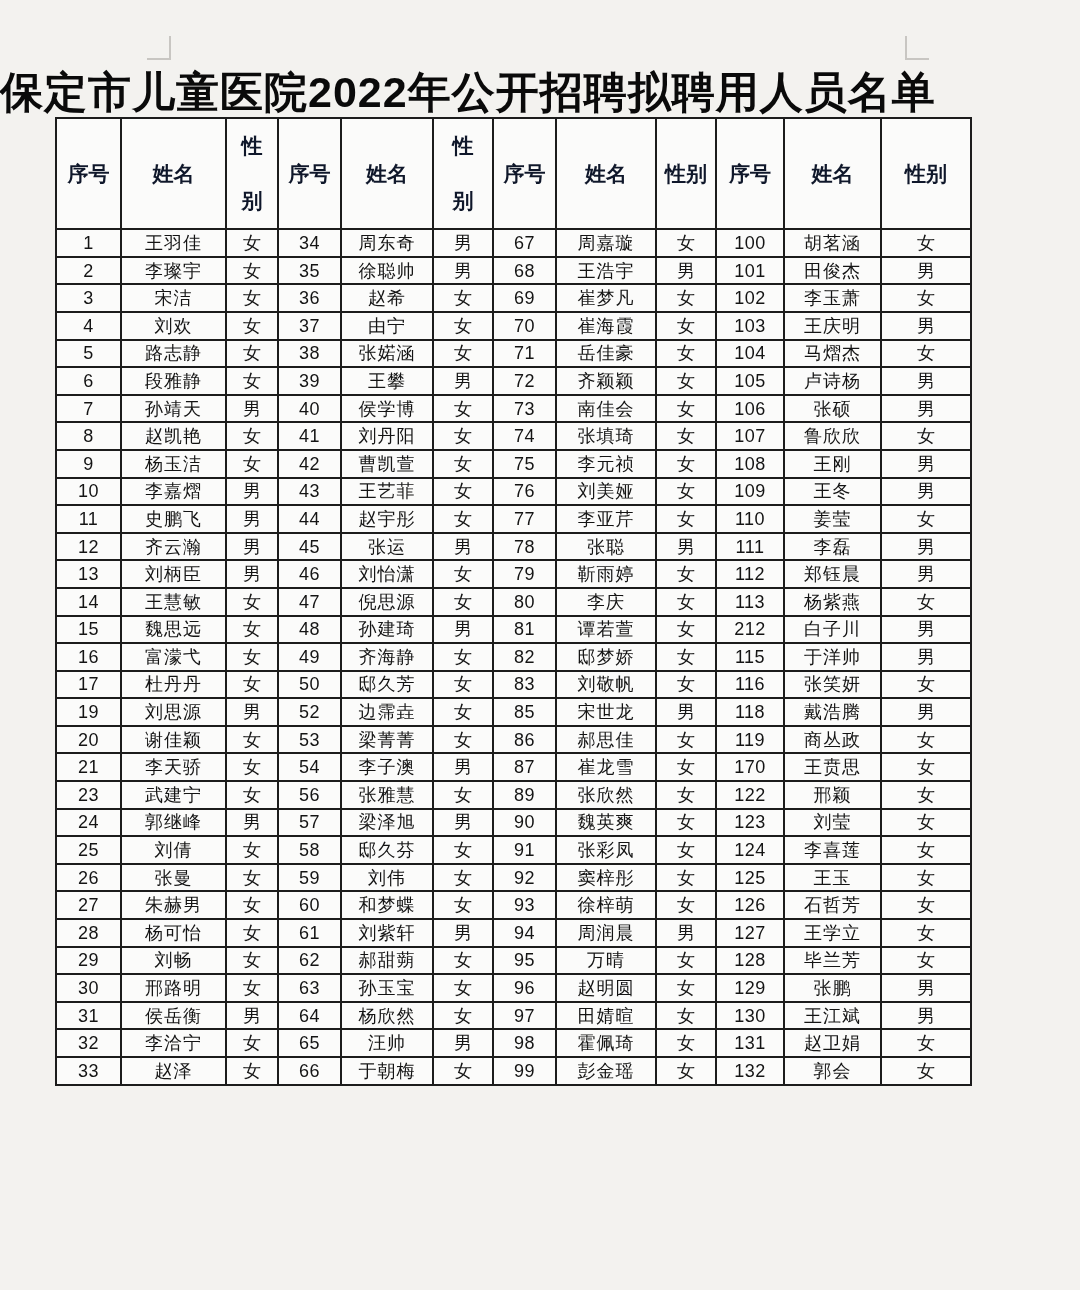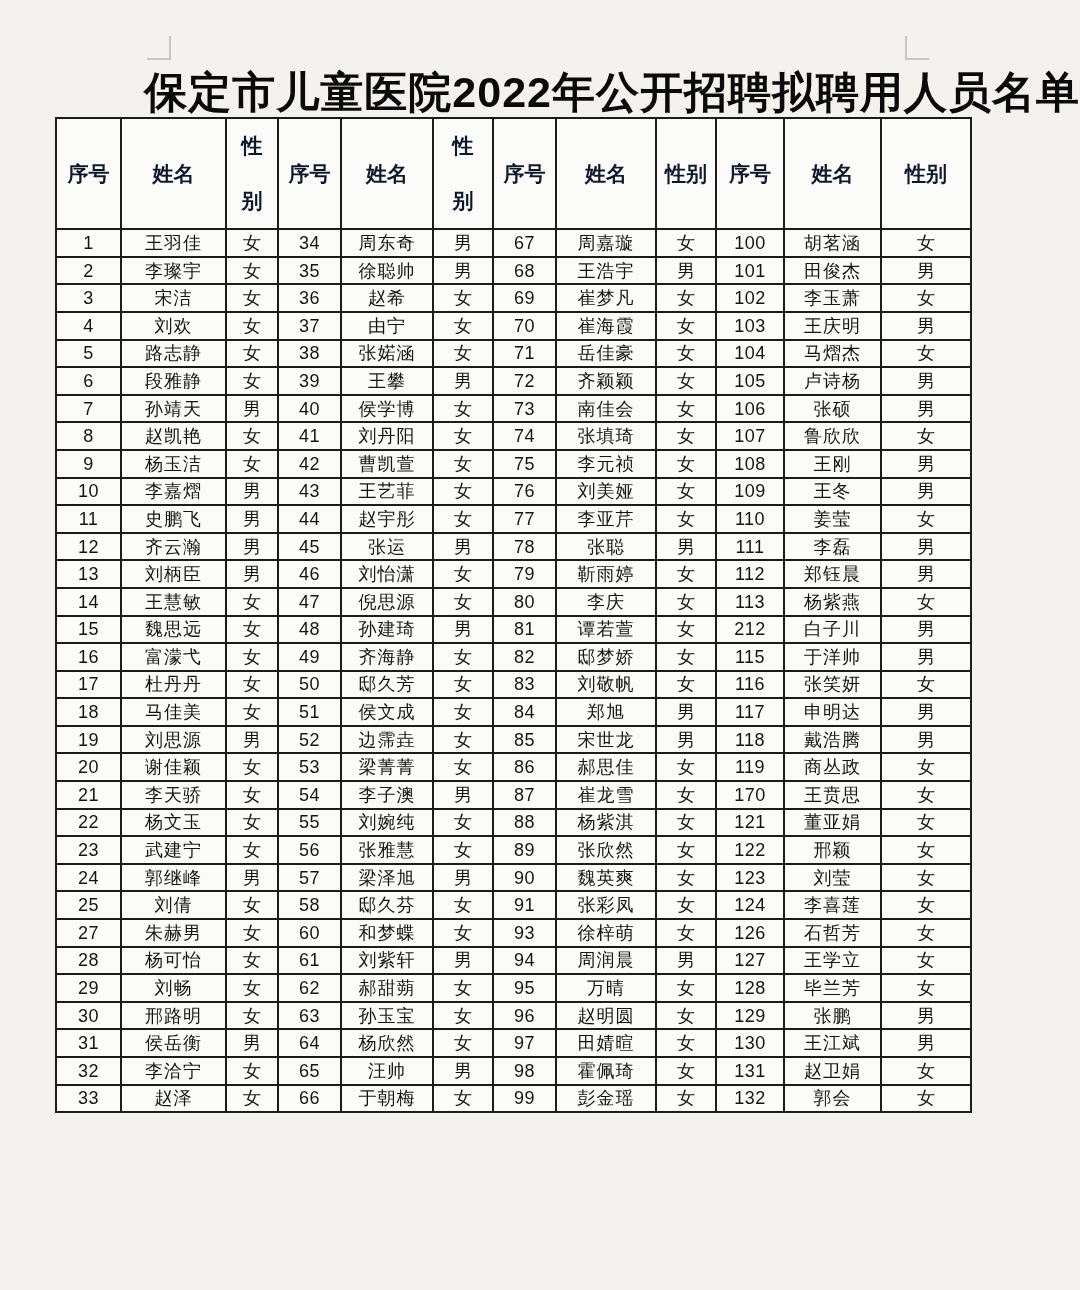--- a/index.html
+++ b/index.html
@@ -21,21 +21,21 @@
     border-bottom: 2px solid #c8c6c2;
   }
   .corner-mark.right {
     left: 905px; top: 36px;
     border-left: 2px solid #c8c6c2;
     border-bottom: 2px solid #c8c6c2;
   }
   .page-title {
     position: absolute;
     top: 64px; left: 0; width: 100%;
-    text-align: right;
+    text-align: left;
     font-size: 43px;
     font-weight: bold;
     letter-spacing: 1px;
     color: #0a0a0a;
     white-space: nowrap;
   }
   table.roster {
     position: absolute;
     left: 55px; top: 117px;
     width: 915px;
@@ -347,34 +347,20 @@
         <td class="c-name">邸久芳</td>
         <td class="c-gender">女</td>
         <td class="c-no">83</td>
         <td class="c-name">刘敬帆</td>
         <td class="c-gender">女</td>
         <td class="c-no">116</td>
         <td class="c-name">张笑妍</td>
         <td class="c-gender">女</td>
       </tr>
       <tr>
-        <td class="c-no">18</td>
-        <td class="c-name">马佳美</td>
-        <td class="c-gender">女</td>
-        <td class="c-no">51</td>
-        <td class="c-name">侯文成</td>
-        <td class="c-gender">女</td>
-        <td class="c-no">84</td>
-        <td class="c-name">郑旭</td>
-        <td class="c-gender">男</td>
-        <td class="c-no">117</td>
-        <td class="c-name">申明达</td>
-        <td class="c-gender">男</td>
-      </tr>
-      <tr>
         <td class="c-no">19</td>
         <td class="c-name">刘思源</td>
         <td class="c-gender">男</td>
         <td class="c-no">52</td>
         <td class="c-name">边霈垚</td>
         <td class="c-gender">女</td>
         <td class="c-no">85</td>
         <td class="c-name">宋世龙</td>
         <td class="c-gender">男</td>
         <td class="c-no">118</td>
@@ -403,34 +389,20 @@
         <td class="c-name">李子澳</td>
         <td class="c-gender">男</td>
         <td class="c-no">87</td>
         <td class="c-name">崔龙雪</td>
         <td class="c-gender">女</td>
         <td class="c-no">170</td>
         <td class="c-name">王贲思</td>
         <td class="c-gender">女</td>
       </tr>
       <tr>
-        <td class="c-no">22</td>
-        <td class="c-name">杨文玉</td>
-        <td class="c-gender">女</td>
-        <td class="c-no">55</td>
-        <td class="c-name">刘婉纯</td>
-        <td class="c-gender">女</td>
-        <td class="c-no">88</td>
-        <td class="c-name">杨紫淇</td>
-        <td class="c-gender">女</td>
-        <td class="c-no">121</td>
-        <td class="c-name">董亚娟</td>
-        <td class="c-gender">女</td>
-      </tr>
-      <tr>
         <td class="c-no">23</td>
         <td class="c-name">武建宁</td>
         <td class="c-gender">女</td>
         <td class="c-no">56</td>
         <td class="c-name">张雅慧</td>
         <td class="c-gender">女</td>
         <td class="c-no">89</td>
         <td class="c-name">张欣然</td>
         <td class="c-gender">女</td>
         <td class="c-no">122</td>
@@ -456,20 +428,34 @@
         <td class="c-name">刘倩</td>
         <td class="c-gender">女</td>
         <td class="c-no">58</td>
         <td class="c-name">邸久芬</td>
         <td class="c-gender">女</td>
         <td class="c-no">91</td>
         <td class="c-name">张彩凤</td>
         <td class="c-gender">女</td>
         <td class="c-no">124</td>
         <td class="c-name">李喜莲</td>
+        <td class="c-gender">女</td>
+      </tr>
+      <tr>
+        <td class="c-no">26</td>
+        <td class="c-name">张曼</td>
+        <td class="c-gender">女</td>
+        <td class="c-no">59</td>
+        <td class="c-name">刘伟</td>
+        <td class="c-gender">女</td>
+        <td class="c-no">92</td>
+        <td class="c-name">窦梓彤</td>
+        <td class="c-gender">女</td>
+        <td class="c-no">125</td>
+        <td class="c-name">王玉</td>
         <td class="c-gender">女</td>
       </tr>
       <tr>
         <td class="c-no">27</td>
         <td class="c-name">朱赫男</td>
         <td class="c-gender">女</td>
         <td class="c-no">60</td>
         <td class="c-name">和梦蝶</td>
         <td class="c-gender">女</td>
         <td class="c-no">93</td>

